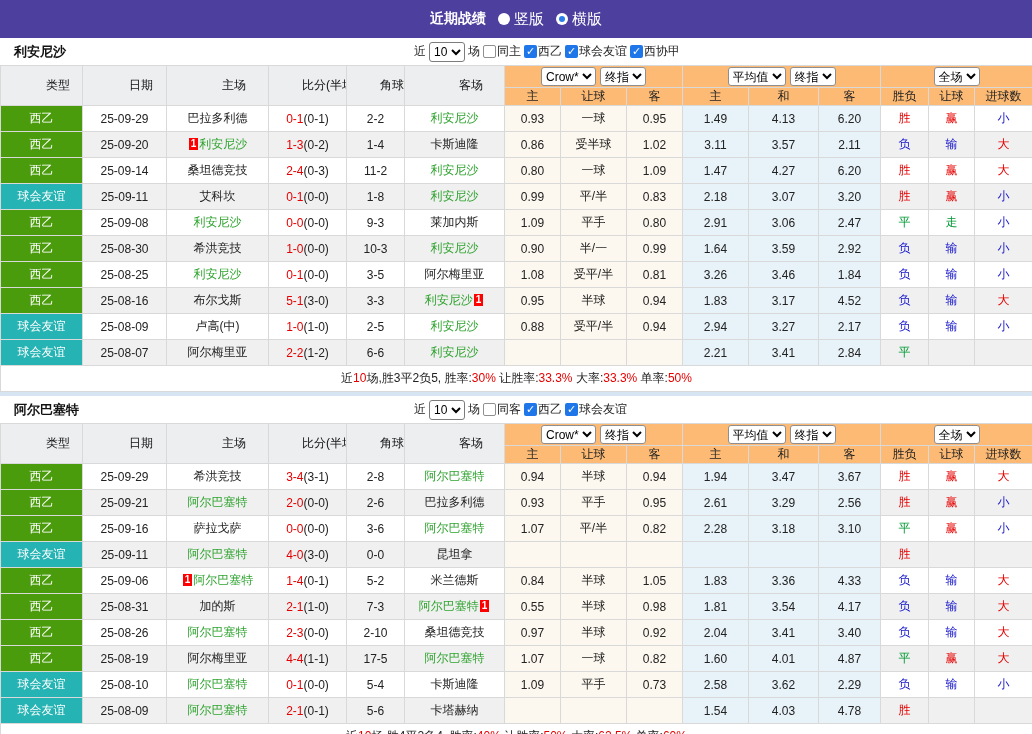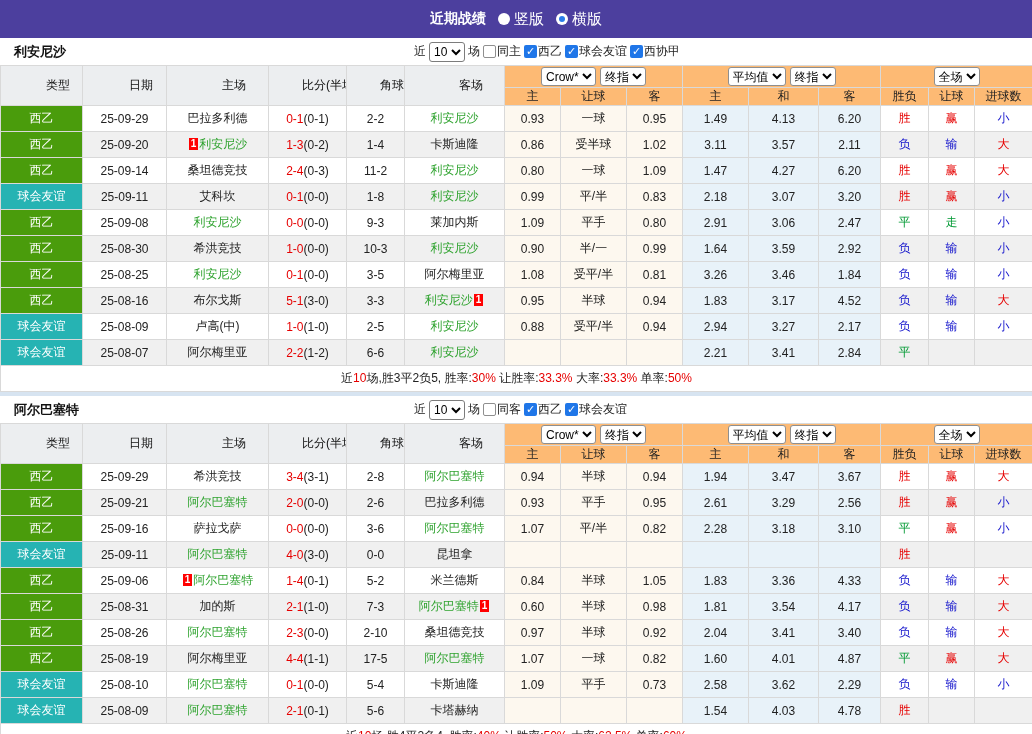--- a/index.html
+++ b/index.html
@@ -480,21 +480,21 @@
             <td class="res-b">输</td>
             <td class="res-r">大</td>
           </tr>
           <tr class="even">
             <td class="typec" style="background:#4a9c0c">西乙</td>
             <td>25-08-31</td>
             <td><span class="">加的斯</span></td>
             <td><span class="sred">2-1</span><span class="shalf">(1-0)</span></td>
             <td>7-3</td>
             <td><span class="tgreen">阿尔巴塞特</span><span class="badge">1</span></td>
-            <td class="cream">0.60</td>
+            <td class="cream">0.55</td>
             <td class="cream">半球</td>
             <td class="cream">0.98</td>
             <td class="avgc">1.81</td>
             <td class="avgc">3.54</td>
             <td class="avgc">4.17</td>
             <td class="res-b">负</td>
             <td class="res-b">输</td>
             <td class="res-r">大</td>
           </tr>
           <tr class="">

